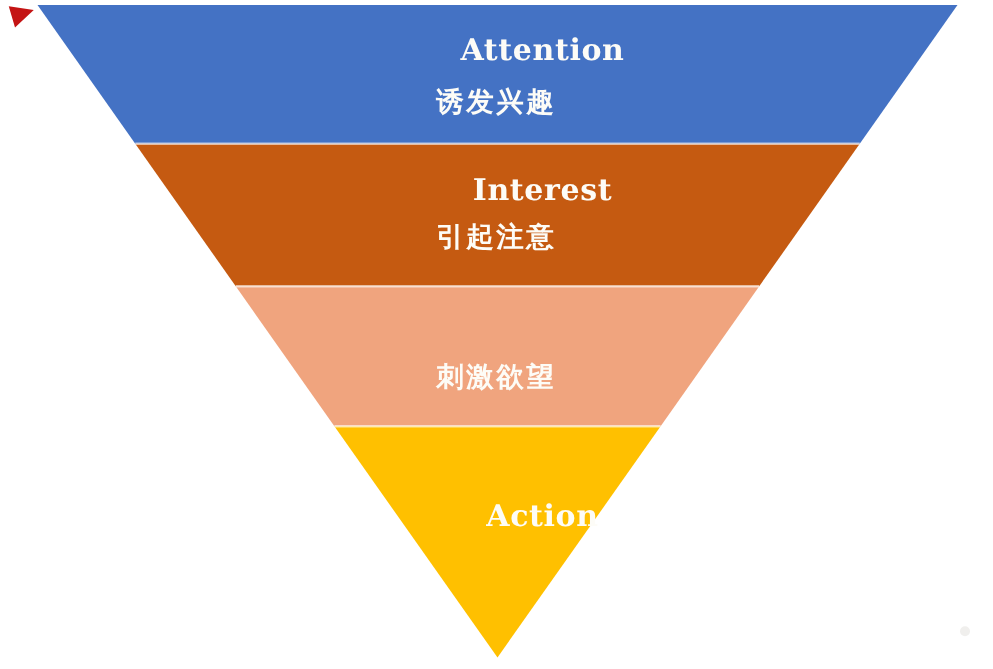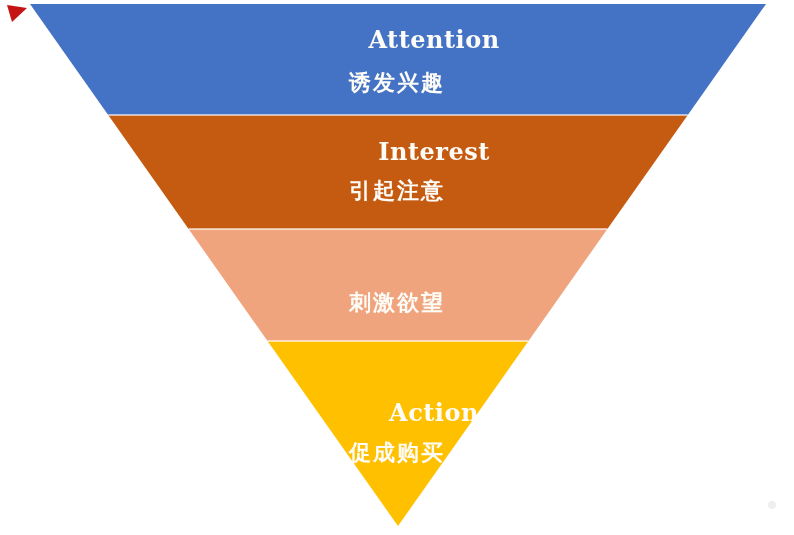--- a/index.html
+++ b/index.html
@@ -56,15 +56,14 @@
 
   <div class="lbl en en1">Attention</div>
   <div class="lbl zh zh1">诱发兴趣</div>
 
   <div class="lbl en en2">Interest</div>
   <div class="lbl zh zh2">引起注意</div>
 
   <div class="lbl en en4">Action</div>
 
   <div class="lbl zh zh3">刺激欲望</div>
-  <div class="lbl zh zh4">促成购买</div>
 
 </div>
 
 </body></html>

